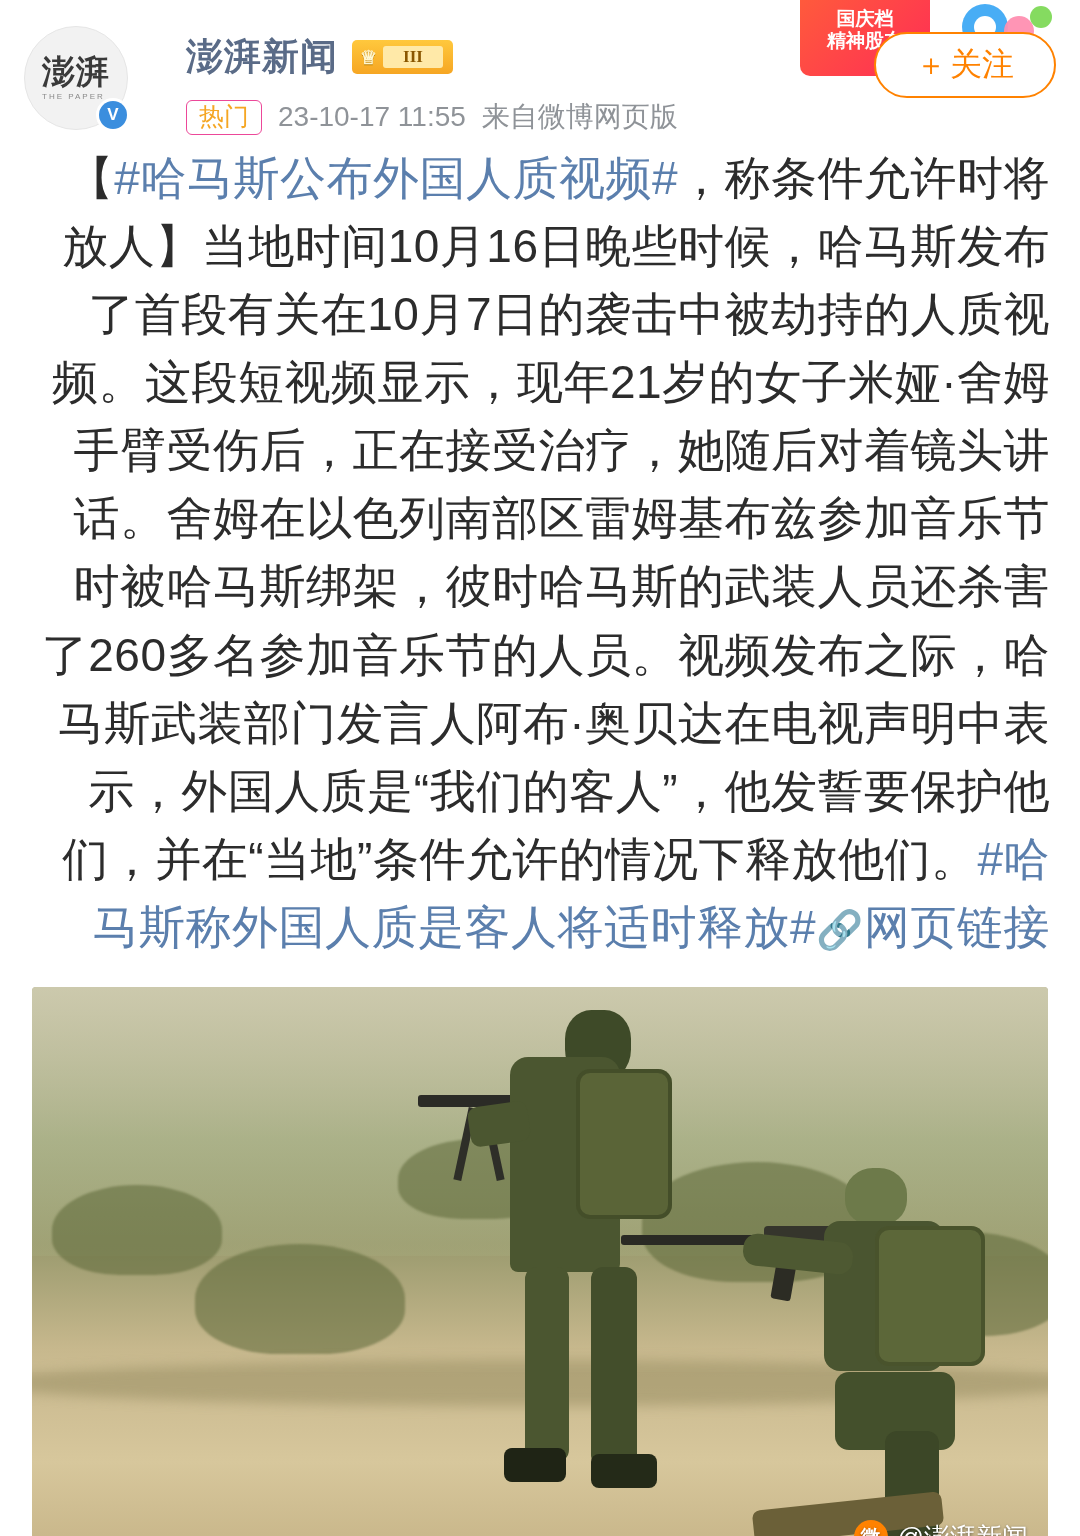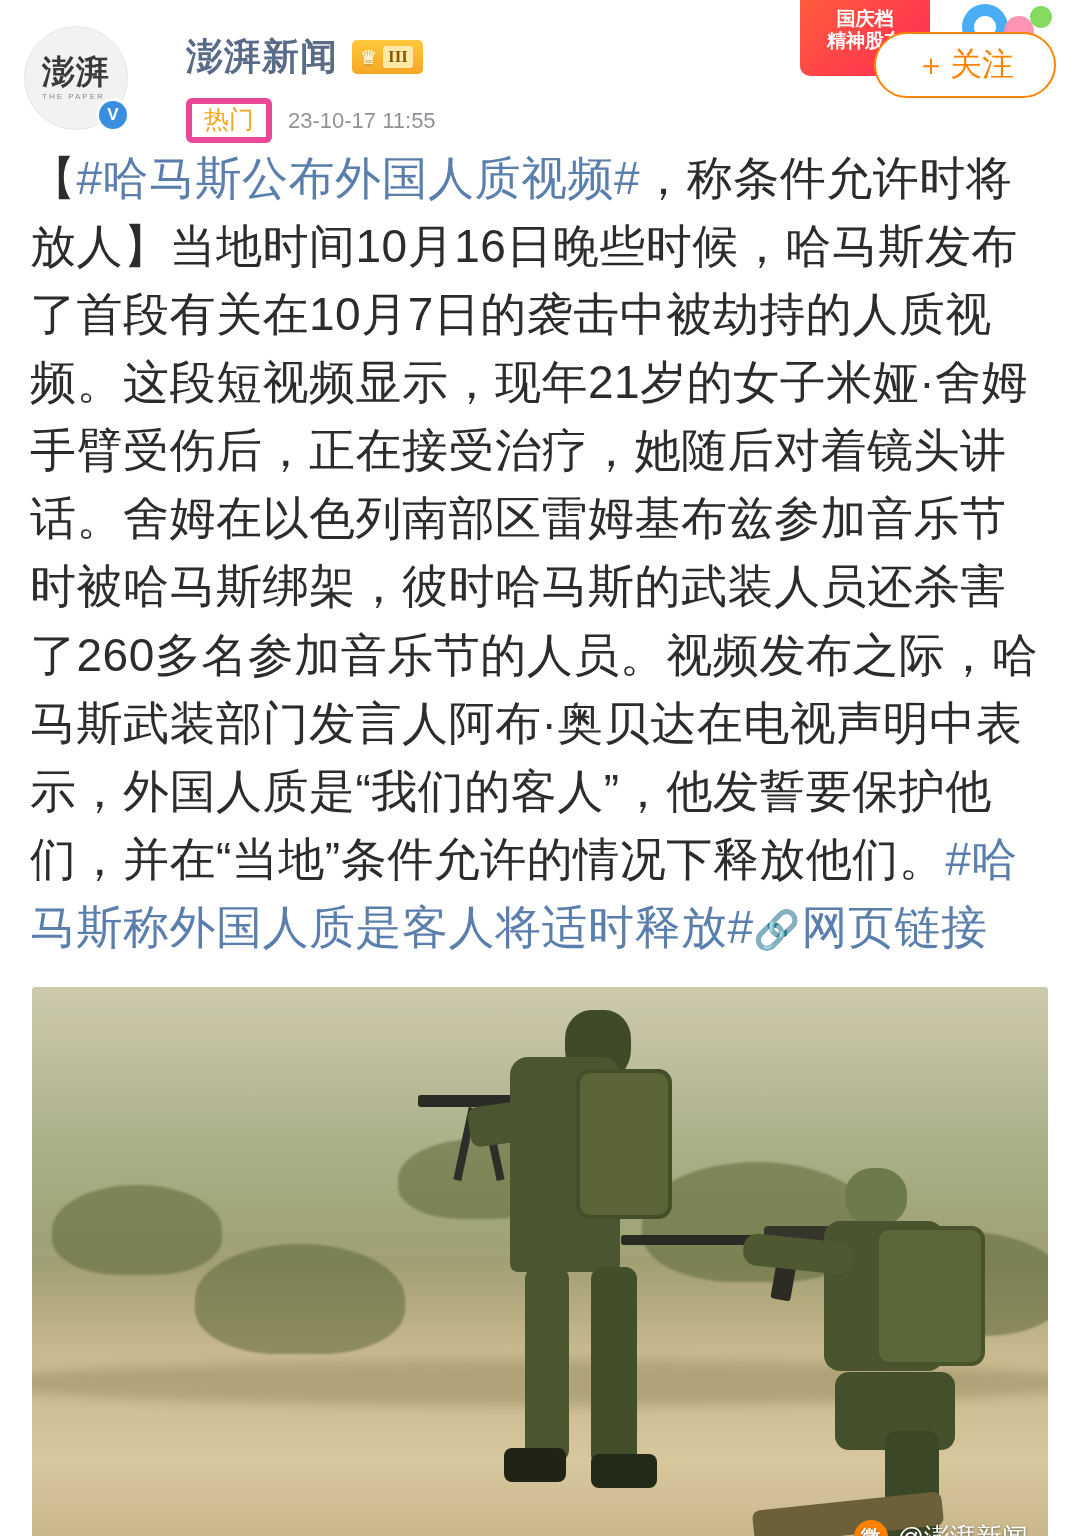--- a/index.html
+++ b/index.html
@@ -120,41 +120,41 @@
   .crown {
     font-size: 19px;
     line-height: 1;
     color: #fff7d1;
     text-shadow: 0 1px 0 #b97d00;
   }
   .vip-level {
     background: #ffe9a8;
     color: #8a5600;
     border-radius: 3px;
-    padding: 1px 5px;
+    padding: 1px 20px;
     font-size: 17px;
     font-family: "Liberation Serif", serif;
   }
 
   .meta-row {
     display: flex;
     align-items: center;
     gap: 16px;
     margin-top: 16px;
   }
   .hot-tag {
-    border: 6px solid #ec4899;
+    border: 1px solid #ec4899;
     color: #f5a623;
     border-radius: 6px;
     font-size: 25px;
     padding: 3px 12px 5px 12px;
     line-height: 1;
   }
   .meta-text {
-    font-size: 22px;
+    font-size: 28px;
     color: #8f9398;
   }
 
   
   .promo-banner {
     position: absolute;
     top: 0;
     right: 150px;
     width: 130px;
     height: 76px;
@@ -214,20 +214,21 @@
   .follow-plus { font-size: 30px; }
 
   
   .post-body {
     padding: 14px 30px 0 30px;
     font-size: 46px;
     line-height: 1.48;
     color: #2c2c2c;
     letter-spacing: 0.5px;
     word-break: break-all;
+    text-align: right;
   }
   .topic-link, .web-link {
     color: #5b7fad;
   }
   .link-icon {
     font-size: 38px;
     vertical-align: baseline;
   }
 
   
@@ -345,20 +346,21 @@
     <div class="name-row">
       <div class="account-name">澎湃新闻</div>
       <div class="vip-badge">
         <span class="crown">♕</span>
         <span class="vip-level">III</span>
       </div>
     </div>
     <div class="meta-row">
       <div class="hot-tag">热门</div>
       <div class="meta-text">23-10-17 11:55</div>
+      <div class="meta-text">来自微博网页版</div>
     </div>
   </div>
 
   <div class="promo-banner">
     <span>国庆档</span>
     <span>精神股东</span>
   </div>
 
   <div class="bubbles">
     <div class="bub bub1"></div>

